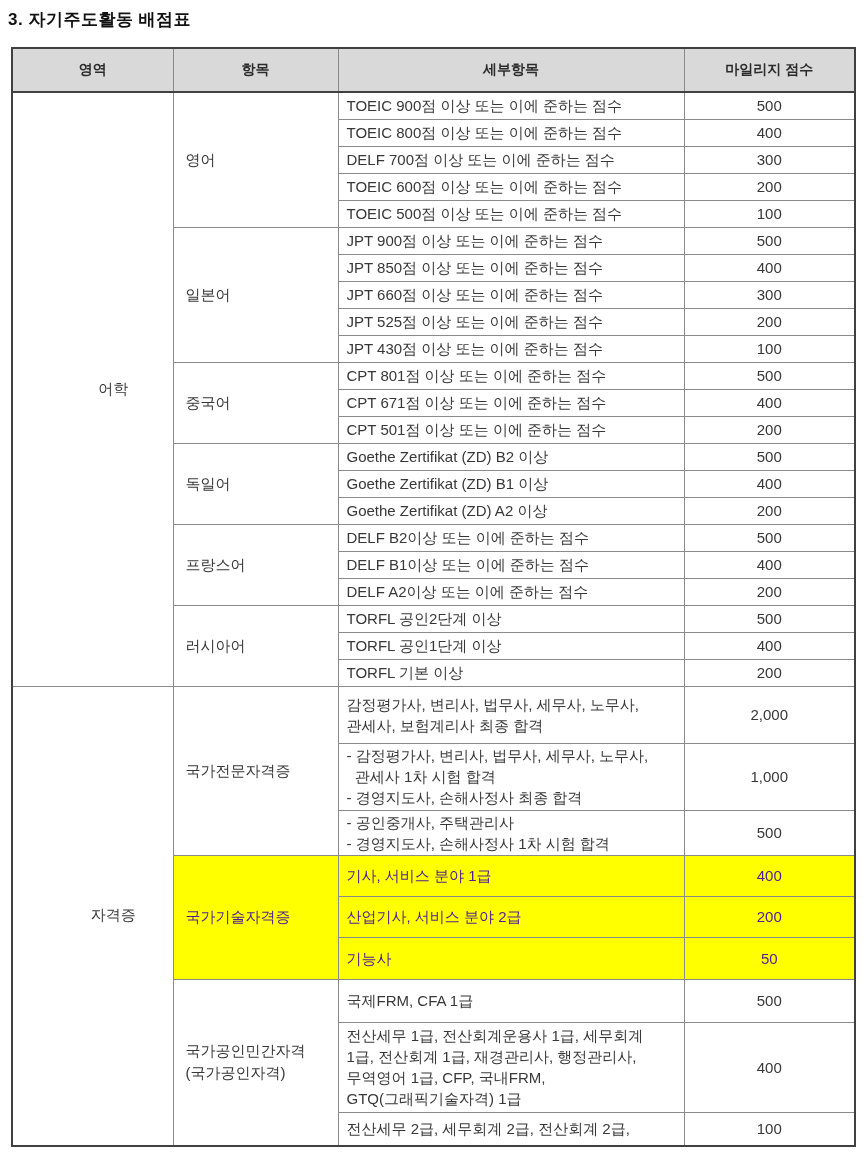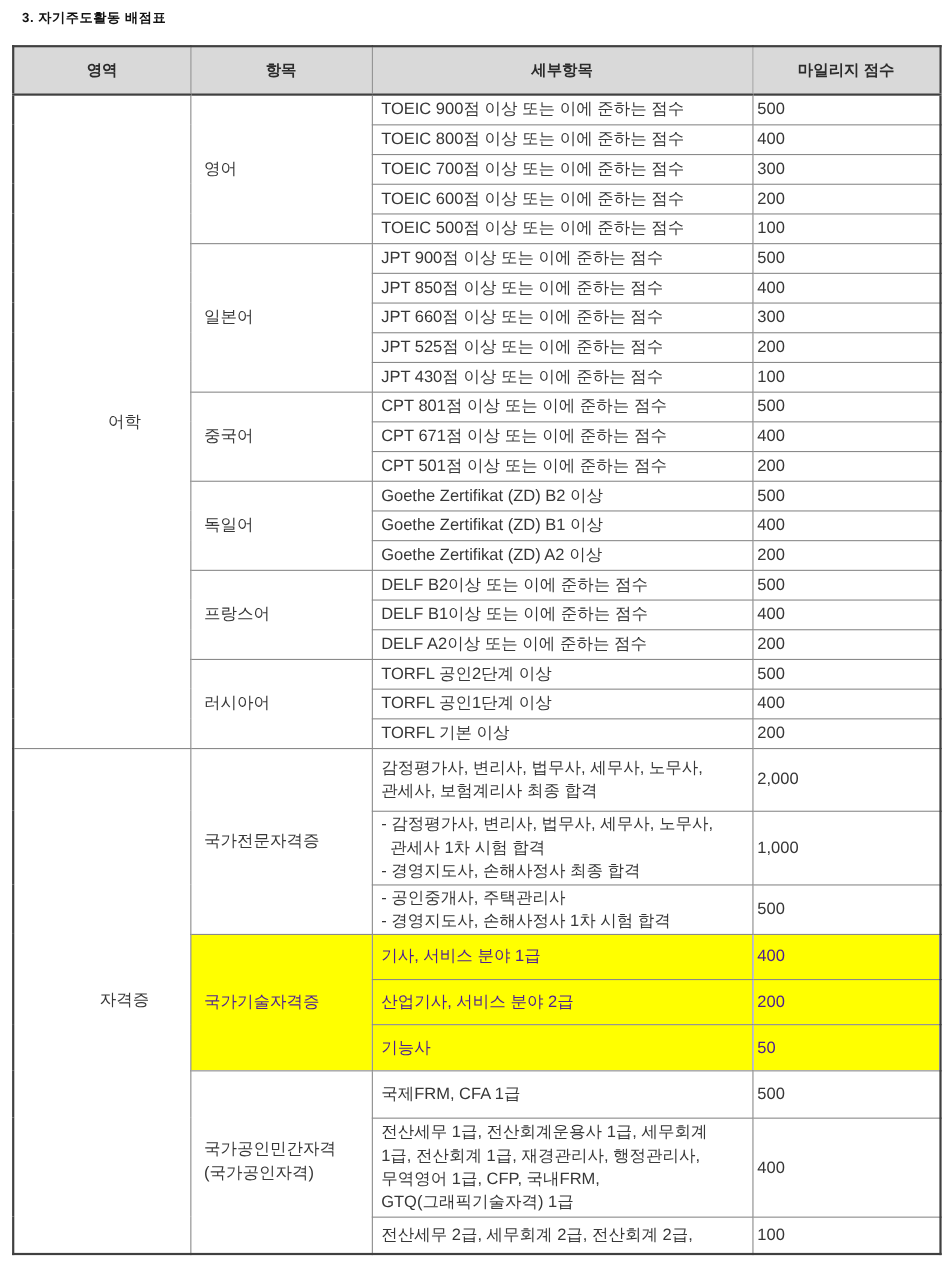--- a/index.html
+++ b/index.html
@@ -6,22 +6,22 @@
   .page {
     position: relative;
     width: 865px;
     height: 1155px;
     background: #ffffff;
     font-family: "Liberation Sans", "DejaVu Sans", sans-serif;
     color: #373737;
     overflow: hidden;
   }
   .doc-title {
-    margin: 8px 0 0 20px;
-    font-size: 12px;
+    margin: 8px 0 0 8px;
+    font-size: 17px;
     font-weight: bold;
     color: #111111;
     letter-spacing: 0.5px;
   }
   table.score-table {
     margin: 16px 0 0 11px;
     width: 843px;
     border-collapse: collapse;
     table-layout: fixed;
     border: 2px solid #404040;
@@ -38,21 +38,21 @@
     font-weight: bold;
     font-size: 14px;
     color: #2b2b2b;
     border-bottom: 2px solid #404040;
     text-align: center;
     height: 40px;
   }
   td.area  { text-align: center; padding-left: 45px; }
   td.item  { text-align: left; padding-left: 12px; white-space: pre-wrap; line-height: 22px; }
   td.detail{ text-align: left; padding-left: 8px; white-space: pre-wrap; line-height: 21px; margin-top: 34px; }
-  td.score { text-align: left; }
+  td.score { text-align: center; }
   tr.h27 { height: 27px; }
   tr.h34 { height: 34px; }
   tr.h41 { height: 41px; }
   tr.h42 { height: 42px; }
   tr.h43 { height: 43px; }
   tr.h44 { height: 44px; }
   tr.h57 { height: 57px; }
   tr.h67 { height: 67px; }
   tr.h90 { height: 90px; }
   .hl { background: #ffff00; color: #4c1d95; }
@@ -86,21 +86,21 @@
         <td class="area" rowspan="22">어학</td>
         <td class="item" rowspan="5">영어</td>
         <td class="detail">TOEIC 900점 이상 또는 이에 준하는 점수</td>
         <td class="score">500</td>
       </tr>
       <tr class="h27">
         <td class="detail">TOEIC 800점 이상 또는 이에 준하는 점수</td>
         <td class="score">400</td>
       </tr>
       <tr class="h27">
-        <td class="detail">TOEIC 700점 이상 또는 이에 준하는 점수</td>
+        <td class="detail">DELF 700점 이상 또는 이에 준하는 점수</td>
         <td class="score">300</td>
       </tr>
       <tr class="h27">
         <td class="detail">TOEIC 600점 이상 또는 이에 준하는 점수</td>
         <td class="score">200</td>
       </tr>
       <tr class="h27">
         <td class="detail">TOEIC 500점 이상 또는 이에 준하는 점수</td>
         <td class="score">100</td>
       </tr>

